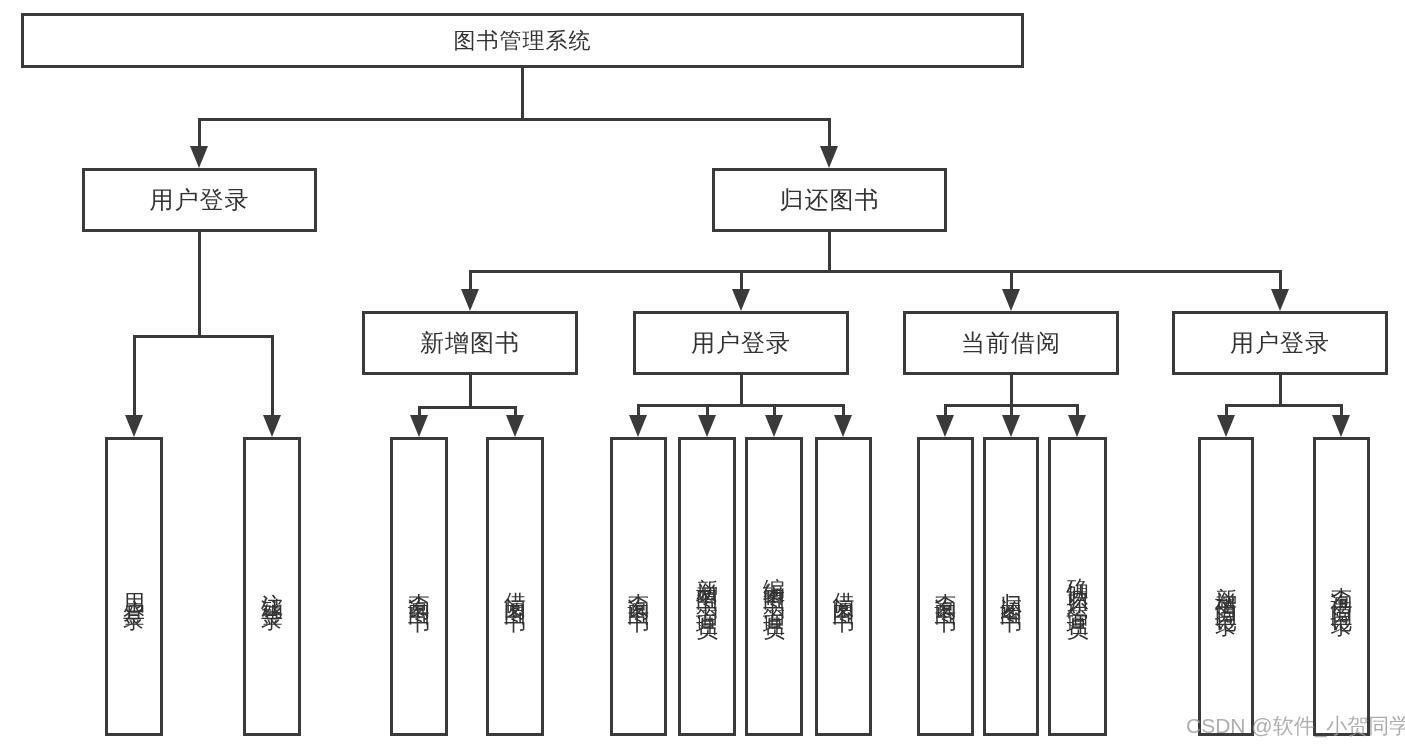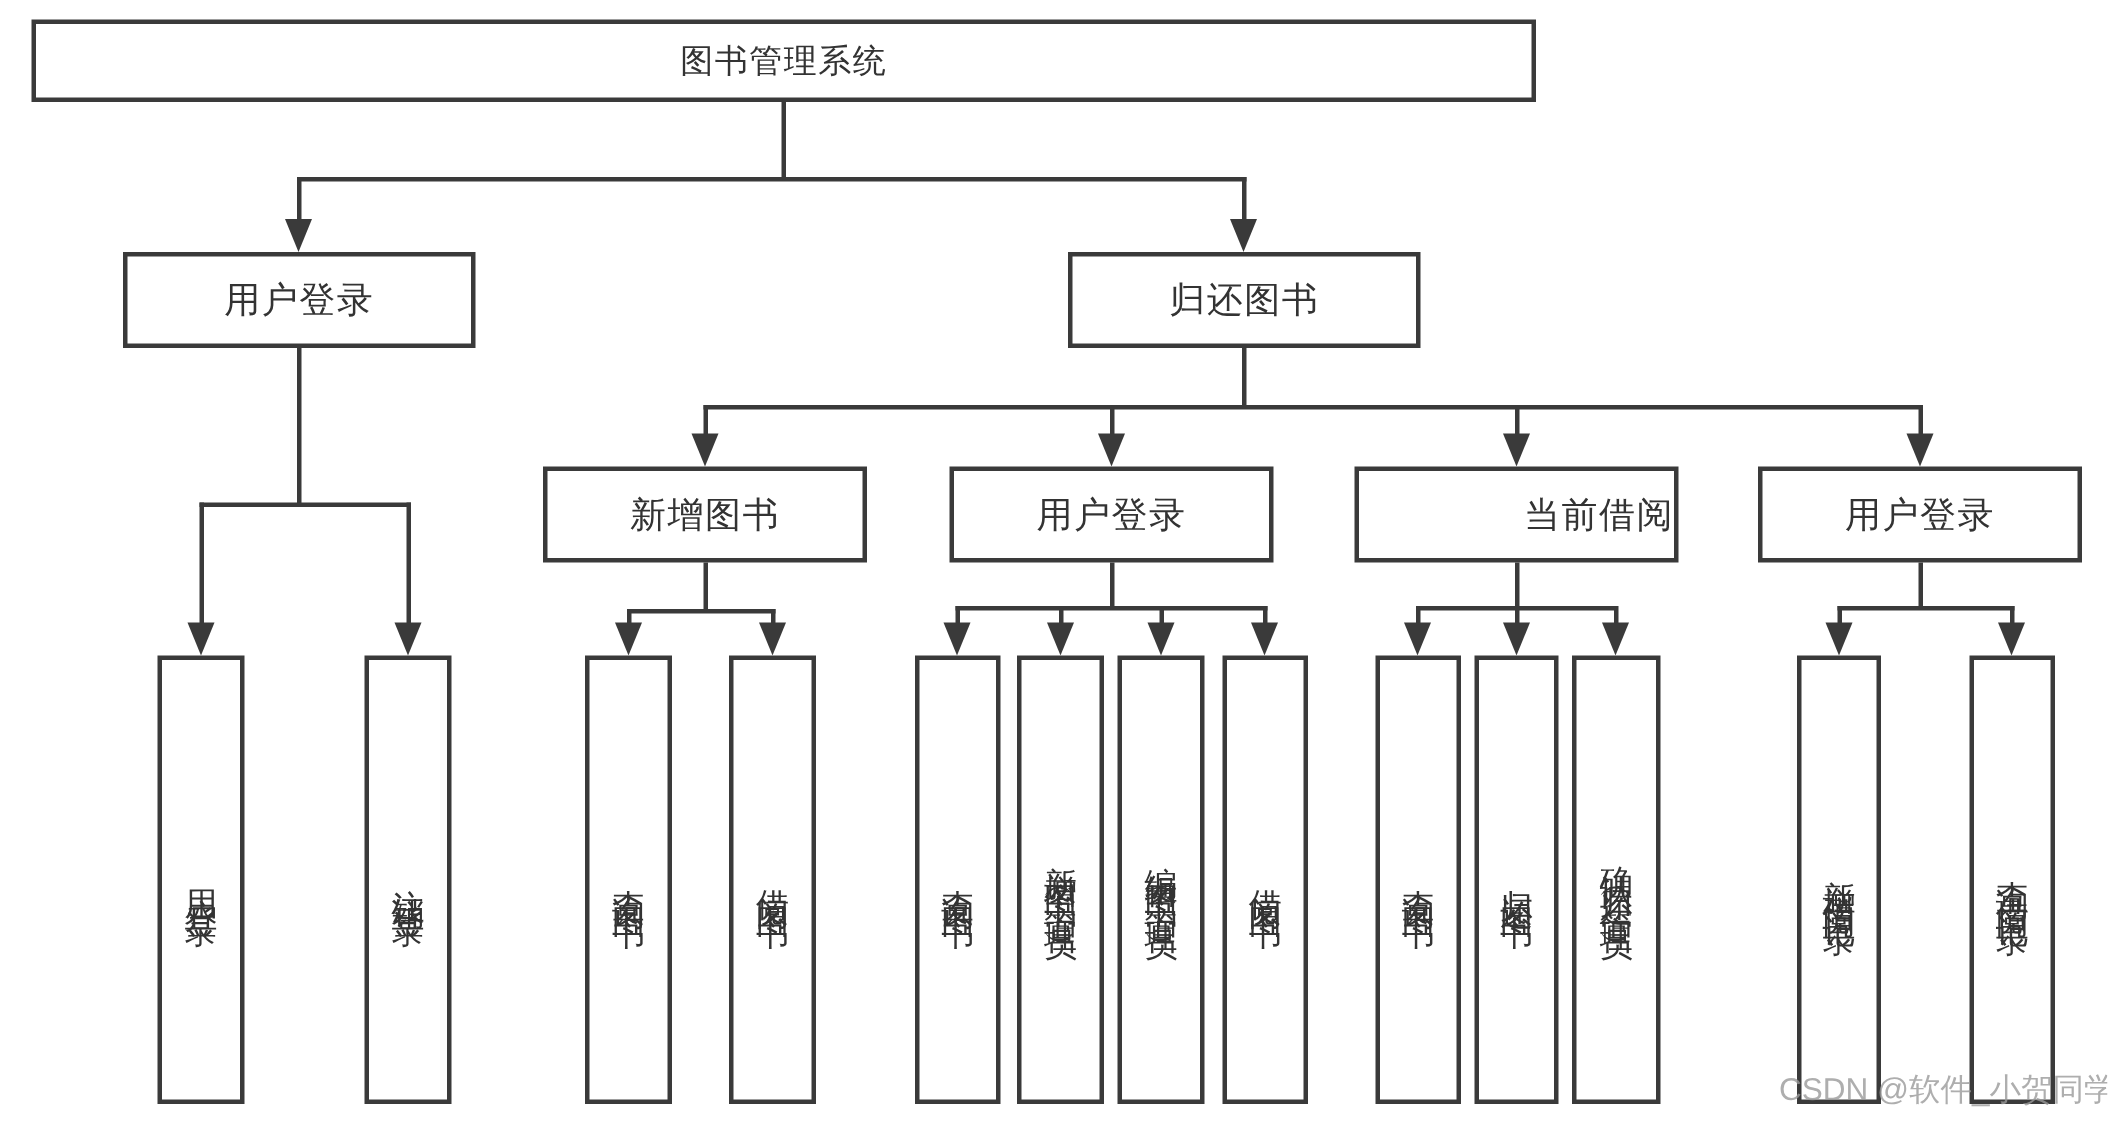--- a/index.html
+++ b/index.html
@@ -17,21 +17,21 @@
     writing-mode:vertical-rl; text-orientation:mixed;
     font-size:22px; color:#333; letter-spacing:6px; line-height:1; white-space:nowrap;
   }
 
   
   #b-root        { left:21px;   top:13px;  width:1003px; height:55px; }
   #b-user-login  { left:82px;   top:168px; width:235px;  height:64px; }
   #b-book-mgmt   { left:712px;  top:168px; width:235px;  height:64px; }
   #b-new-book    { left:362px;  top:311px; width:216px;  height:64px; }
   #b-book-borrow { left:633px;  top:311px; width:216px;  height:64px; }
-  #b-cur-borrow  { left:903px;  top:311px; width:216px;  height:64px;justify-content:flex-end; }
+  #b-cur-borrow  { left:903px;  top:311px; width:216px;  height:64px; }
   #b-borrow-rec  { left:1172px; top:311px; width:216px;  height:64px; }
 
   
   .vbox { top:437px; height:299px; }
   #b-l1  { left:105px;  width:58px; }
   #b-l2  { left:243px;  width:58px; }
   #b-l3  { left:390px;  width:58px; }
   #b-l4  { left:486px;  width:58px; }
   #b-l5  { left:610px;  width:57px; }
   #b-l6  { left:678px;  width:58px; }

